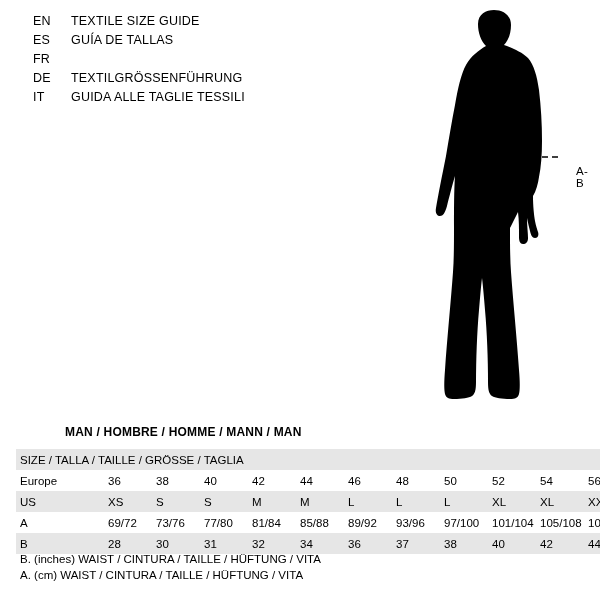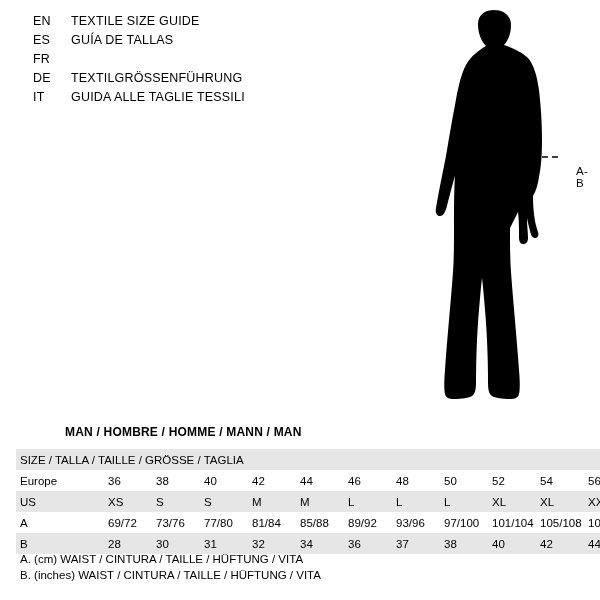--- a/index.html
+++ b/index.html
@@ -282,17 +282,17 @@
         <td>37</td>
         <td>38</td>
         <td>40</td>
         <td>42</td>
         <td>44</td>
       </tr>
     </tbody>
   </table>
 
   <div class="footnotes">
+    <div class="footnote-row">B. (inches) WAIST / CINTURA / TAILLE / HÜFTUNG / VITA</div>
     <div class="footnote-row">A. (cm) WAIST / CINTURA / TAILLE / HÜFTUNG / VITA</div>
-    <div class="footnote-row">B. (inches) WAIST / CINTURA / TAILLE / HÜFTUNG / VITA</div>
   </div>
 
 </div>
 
 </body></html>

